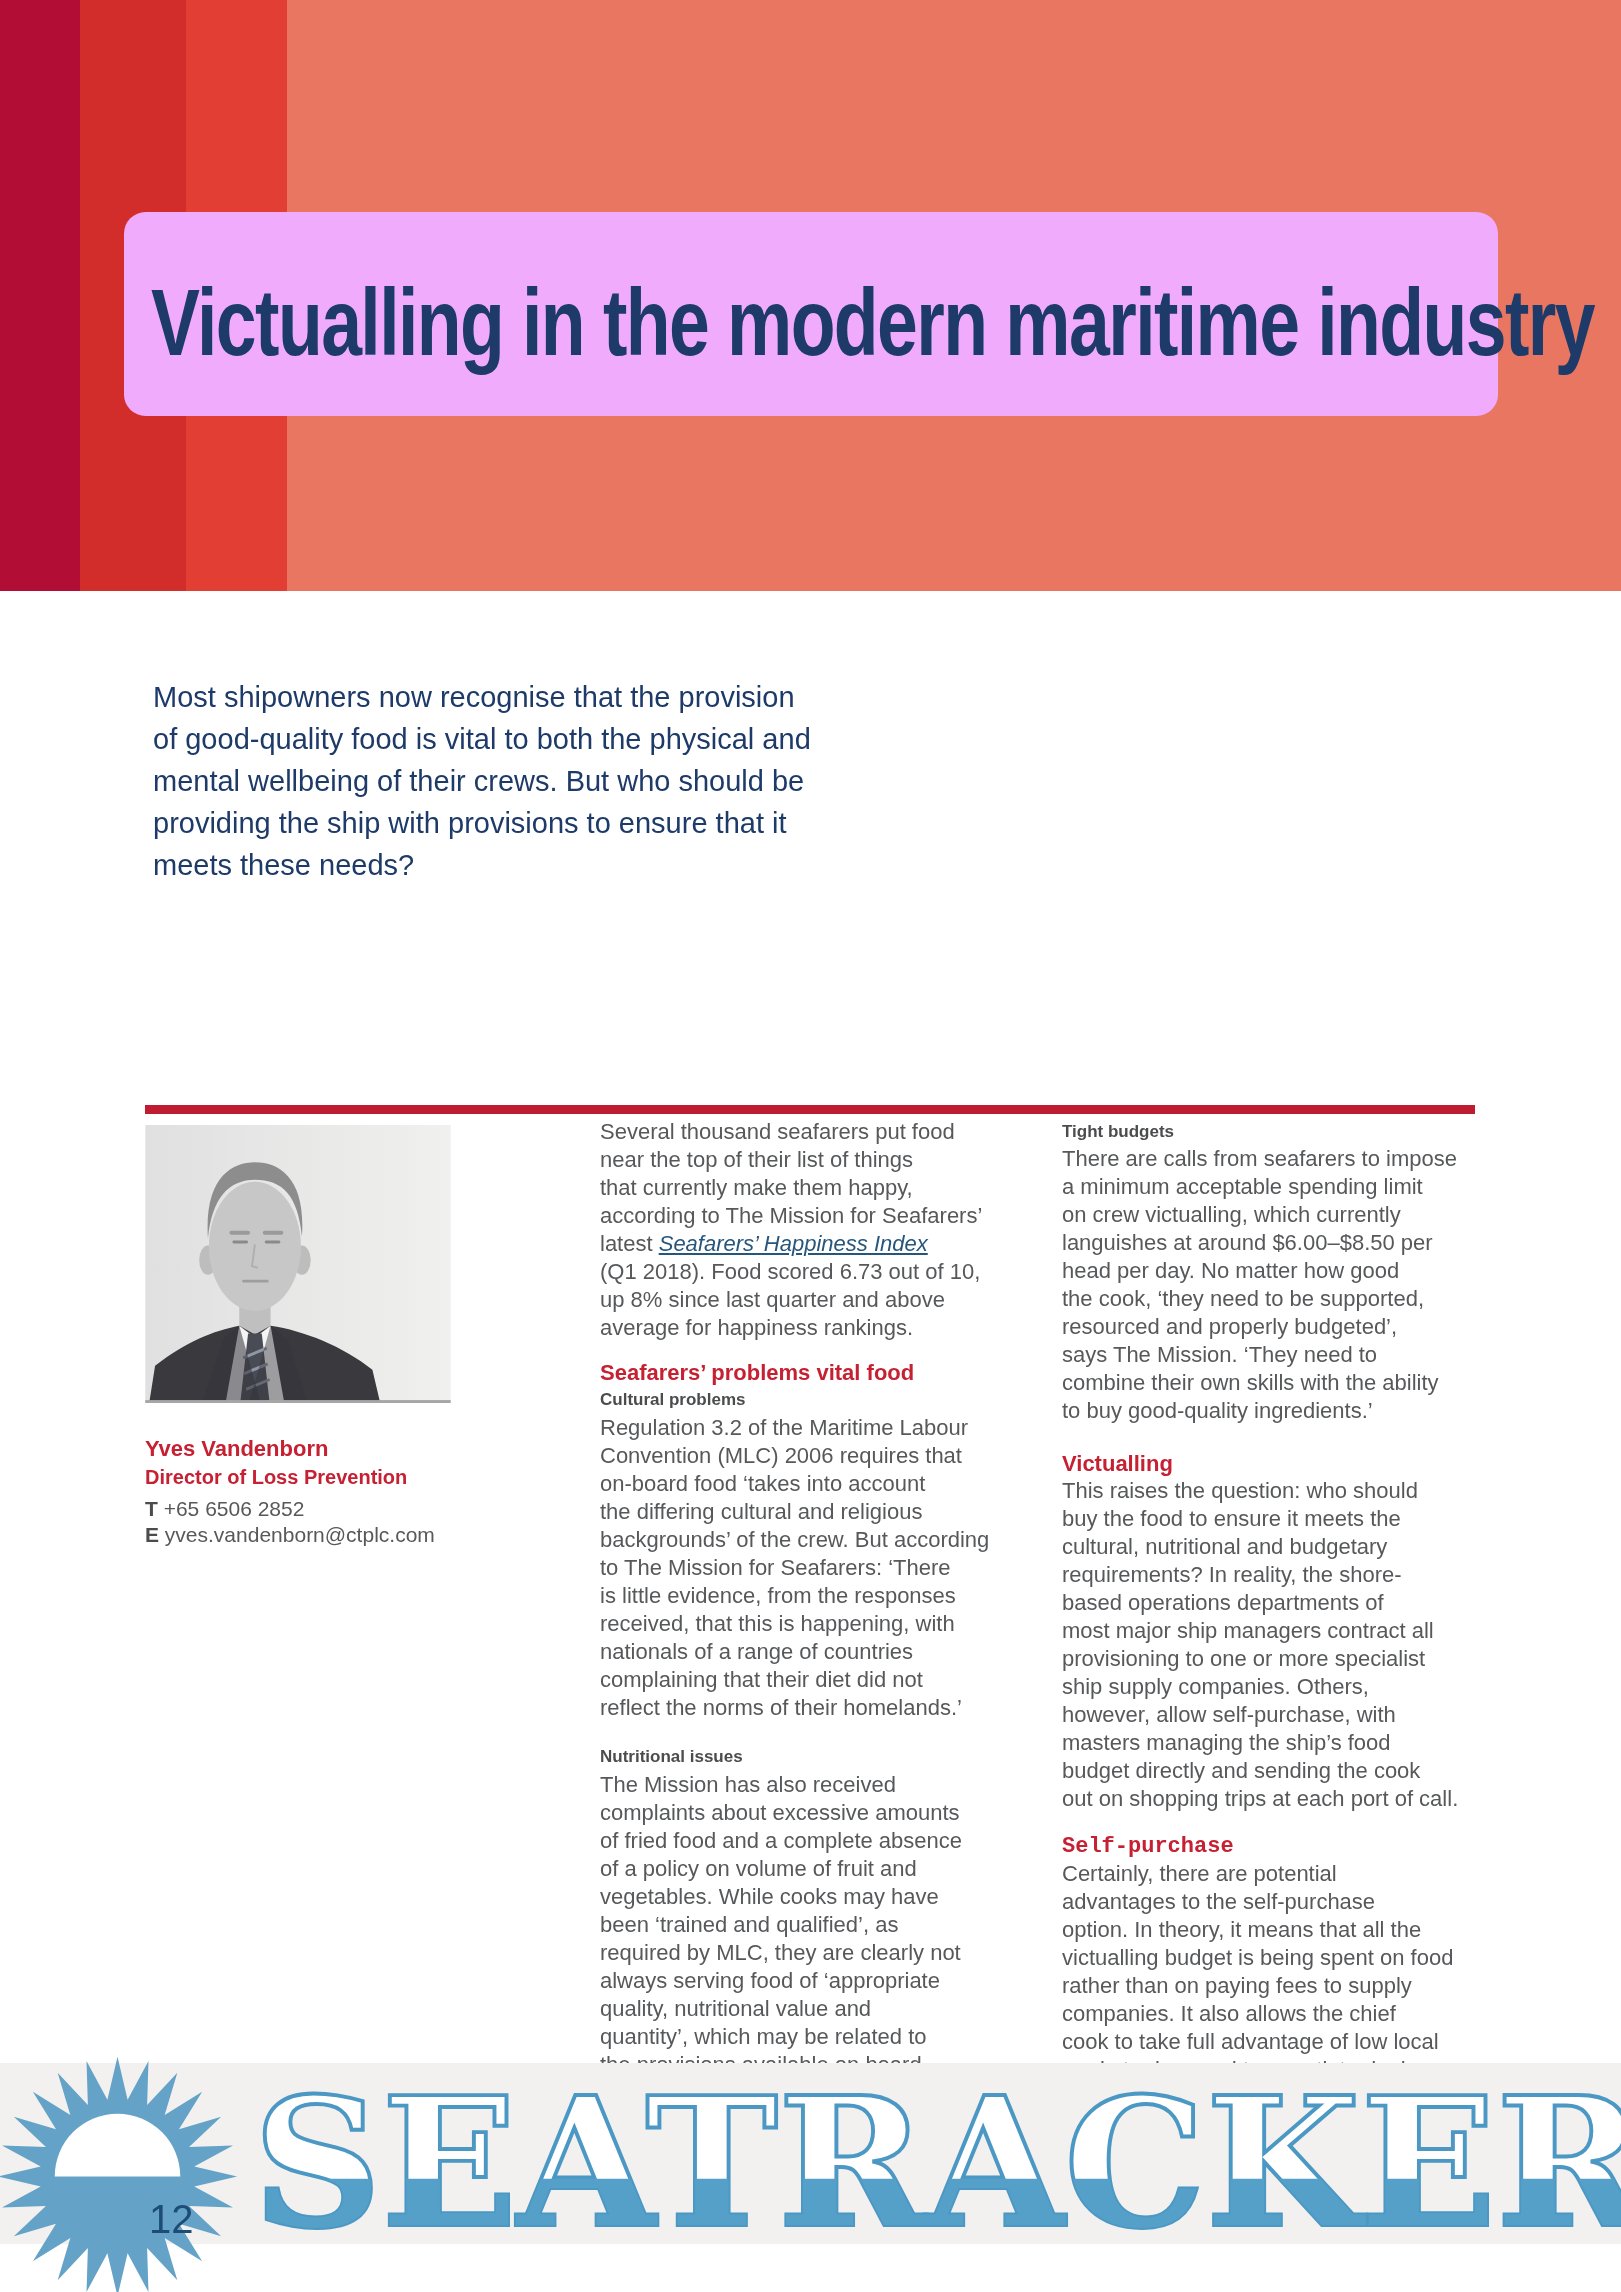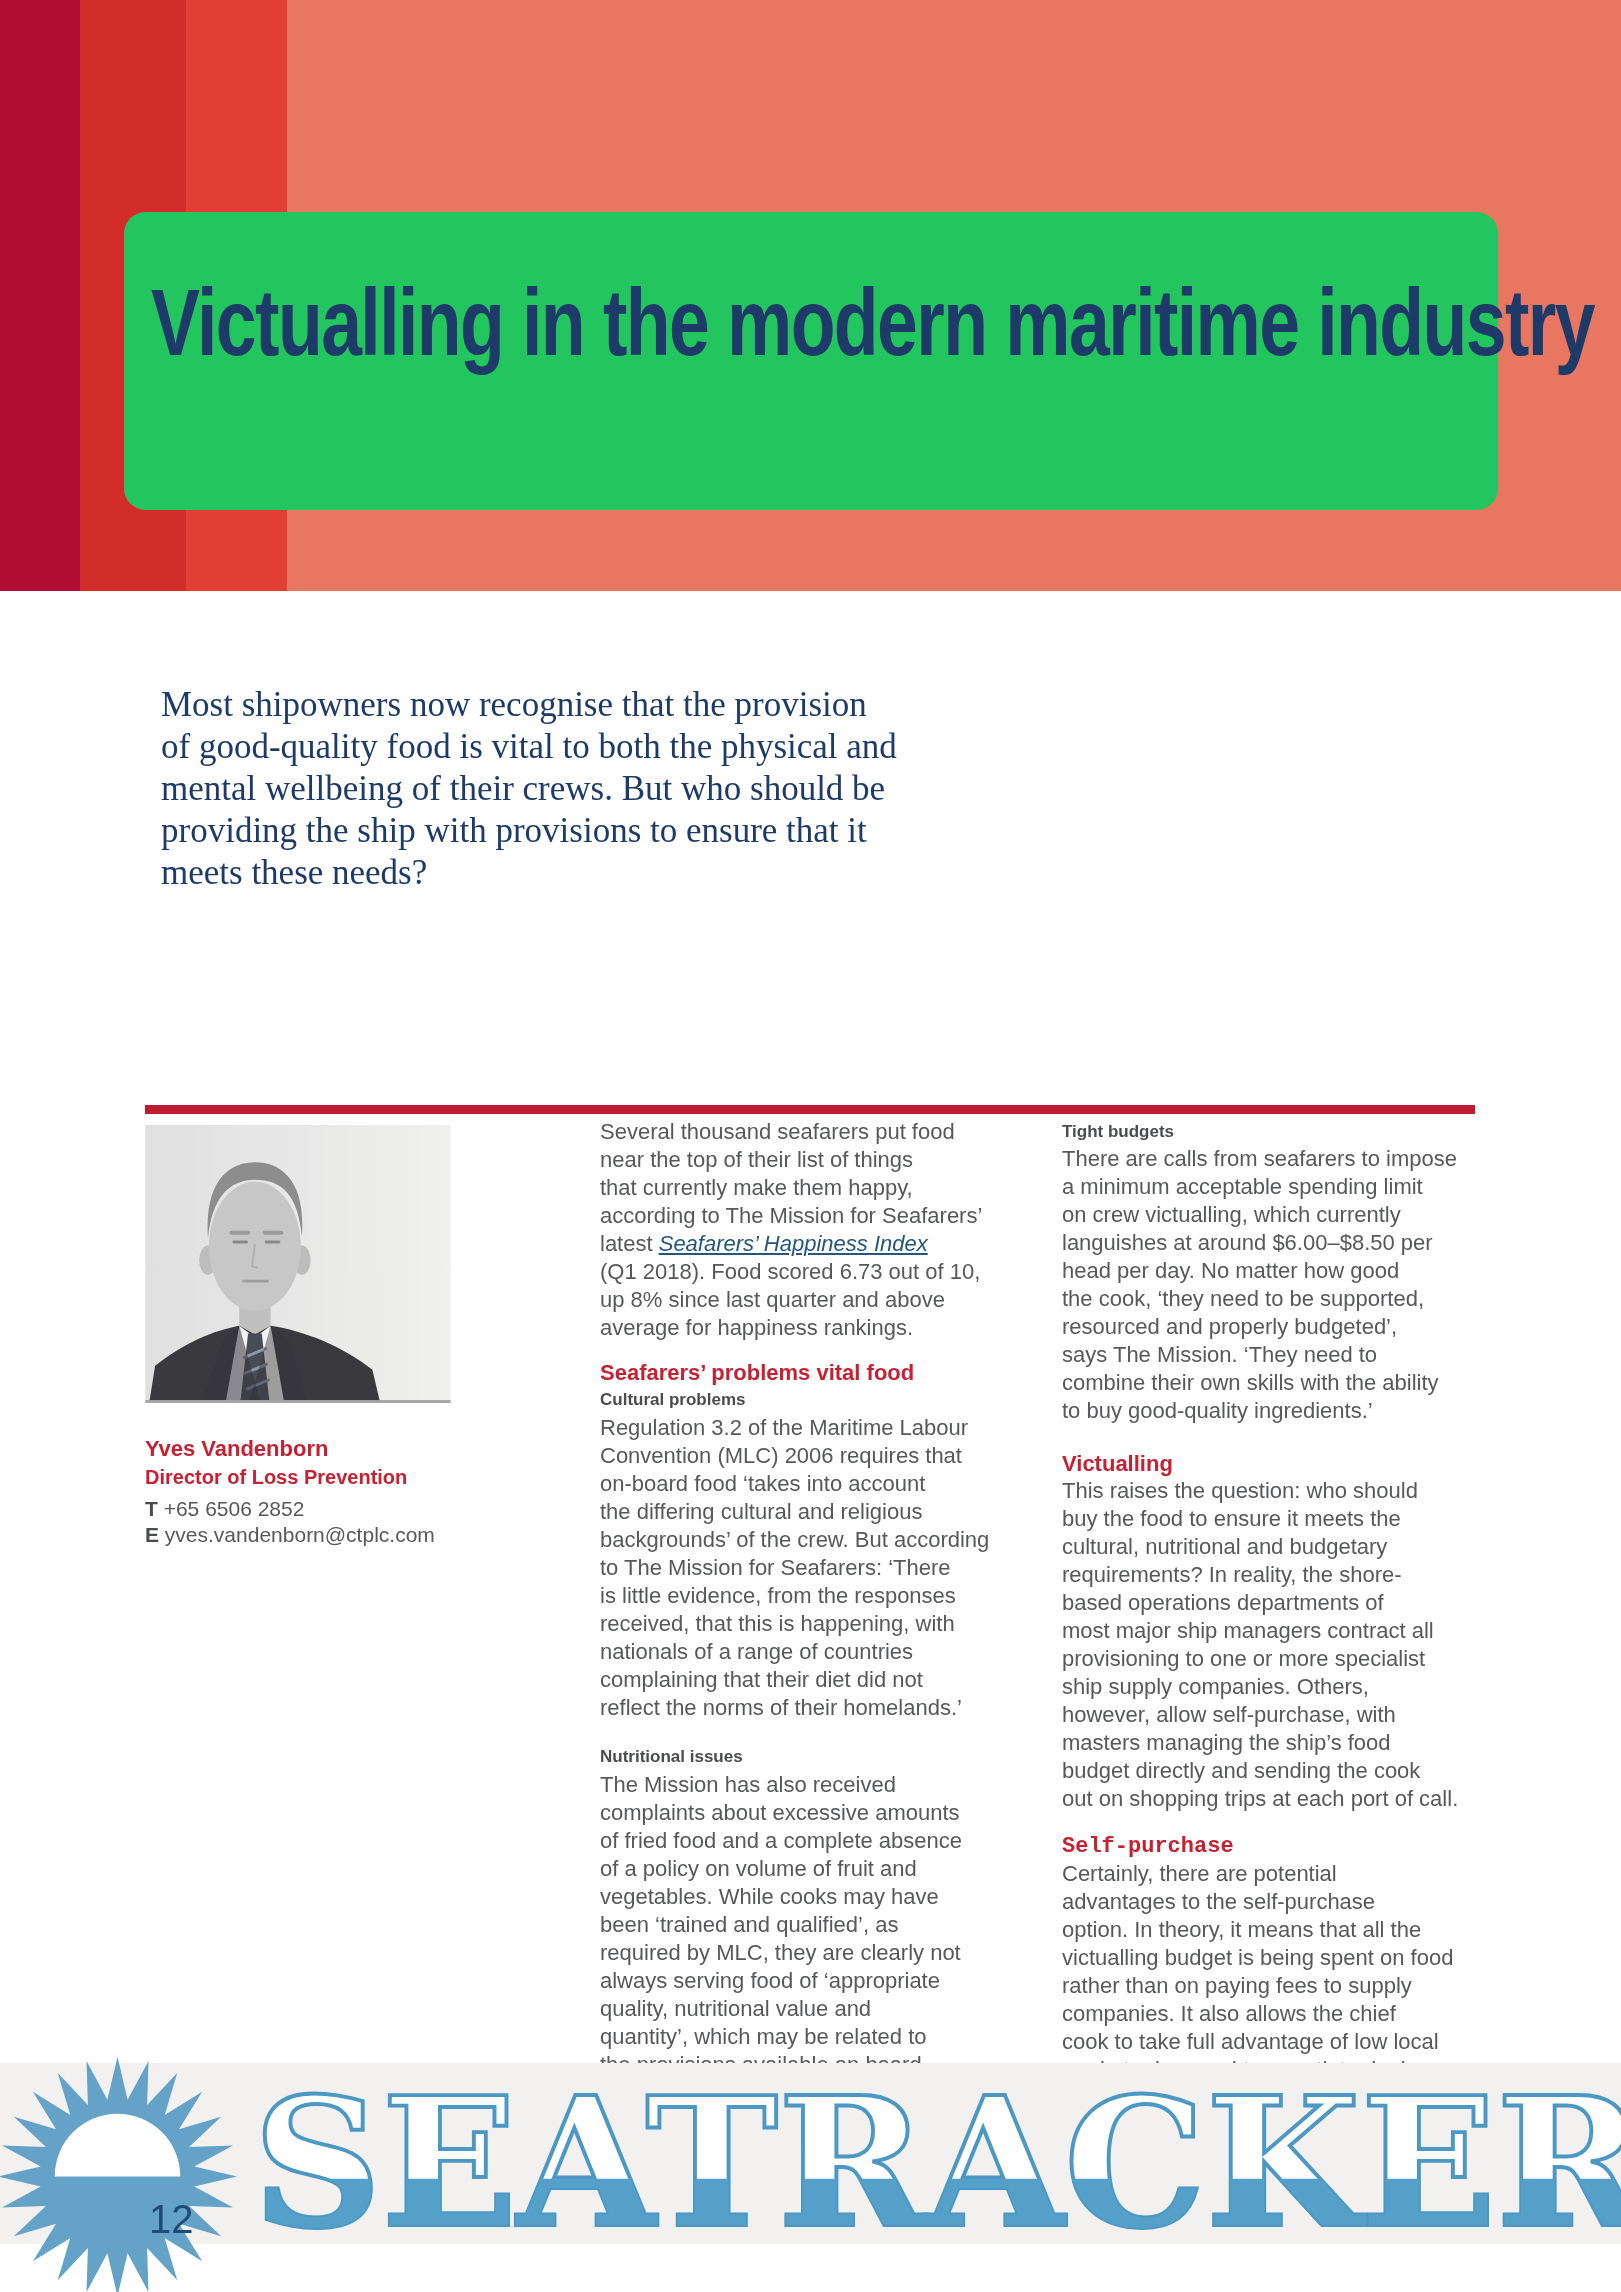--- a/index.html
+++ b/index.html
@@ -5,28 +5,28 @@
   html,body{margin:0;padding:0;background:#888;}
   .page{position:relative;width:1621px;height:2293px;background:#fff;overflow:hidden;
         font-family:"Liberation Sans",sans-serif;}
 
   
   .banner{position:absolute;left:0;top:0;width:1621px;height:591px;background:var(--banner-coral,#e87661);}
   .stripe{position:absolute;top:0;height:591px;}
   .stripe1{left:0;width:80px;background:var(--stripe-1,#b20d34);}
   .stripe2{left:80px;width:106px;background:var(--stripe-2,#d32d2b);}
   .stripe3{left:186px;width:101px;background:var(--stripe-3,#e23e33);}
-  .title-card{position:absolute;left:124px;top:212px;width:1374px;height:298px;background:#22c55e;border-radius:21.6px;}
+  .title-card{position:absolute;left:124px;top:212px;width:1374px;height:204px;background:#f0abfc;border-radius:21.6px;}
   .title-card h1{position:absolute;left:27.4px;top:59px;margin:0;white-space:nowrap;
         font-size:94px;line-height:1.1;font-weight:bold;letter-spacing:-2px;
         color:var(--navy,#1d3a68);transform:scaleX(0.78);transform-origin:left top;}
 
   
-  .intro{position:absolute;left:149px;top:672px;width:882px;margin:12px;
-        font-size:35px;line-height:42px;color:var(--navy,#1d3a68);white-space:pre-line;font-family:Liberation Serif, serif;}
+  .intro{position:absolute;left:149px;top:672px;width:882px;margin:4px;
+        font-size:29px;line-height:42px;color:var(--navy,#1d3a68);white-space:pre-line;}
 
   
   .rule{position:absolute;left:145px;top:1105px;width:1330px;height:8.8px;background:var(--rule-red,#bf1b31);}
 
   
   .col{position:absolute;}
   .col p{margin:0;}
   .body{font-size:22px;line-height:28px;color:var(--body-gray,#57585a);white-space:pre-line;}
   h3.redhead{margin:0;font-size:22px;line-height:27.4px;font-weight:bold;color:var(--heading-red,#c62133);}
   h4.subhead{margin:0;font-size:17px;line-height:27.4px;font-weight:bold;color:var(--subhead-gray,#4b4c4e);}

